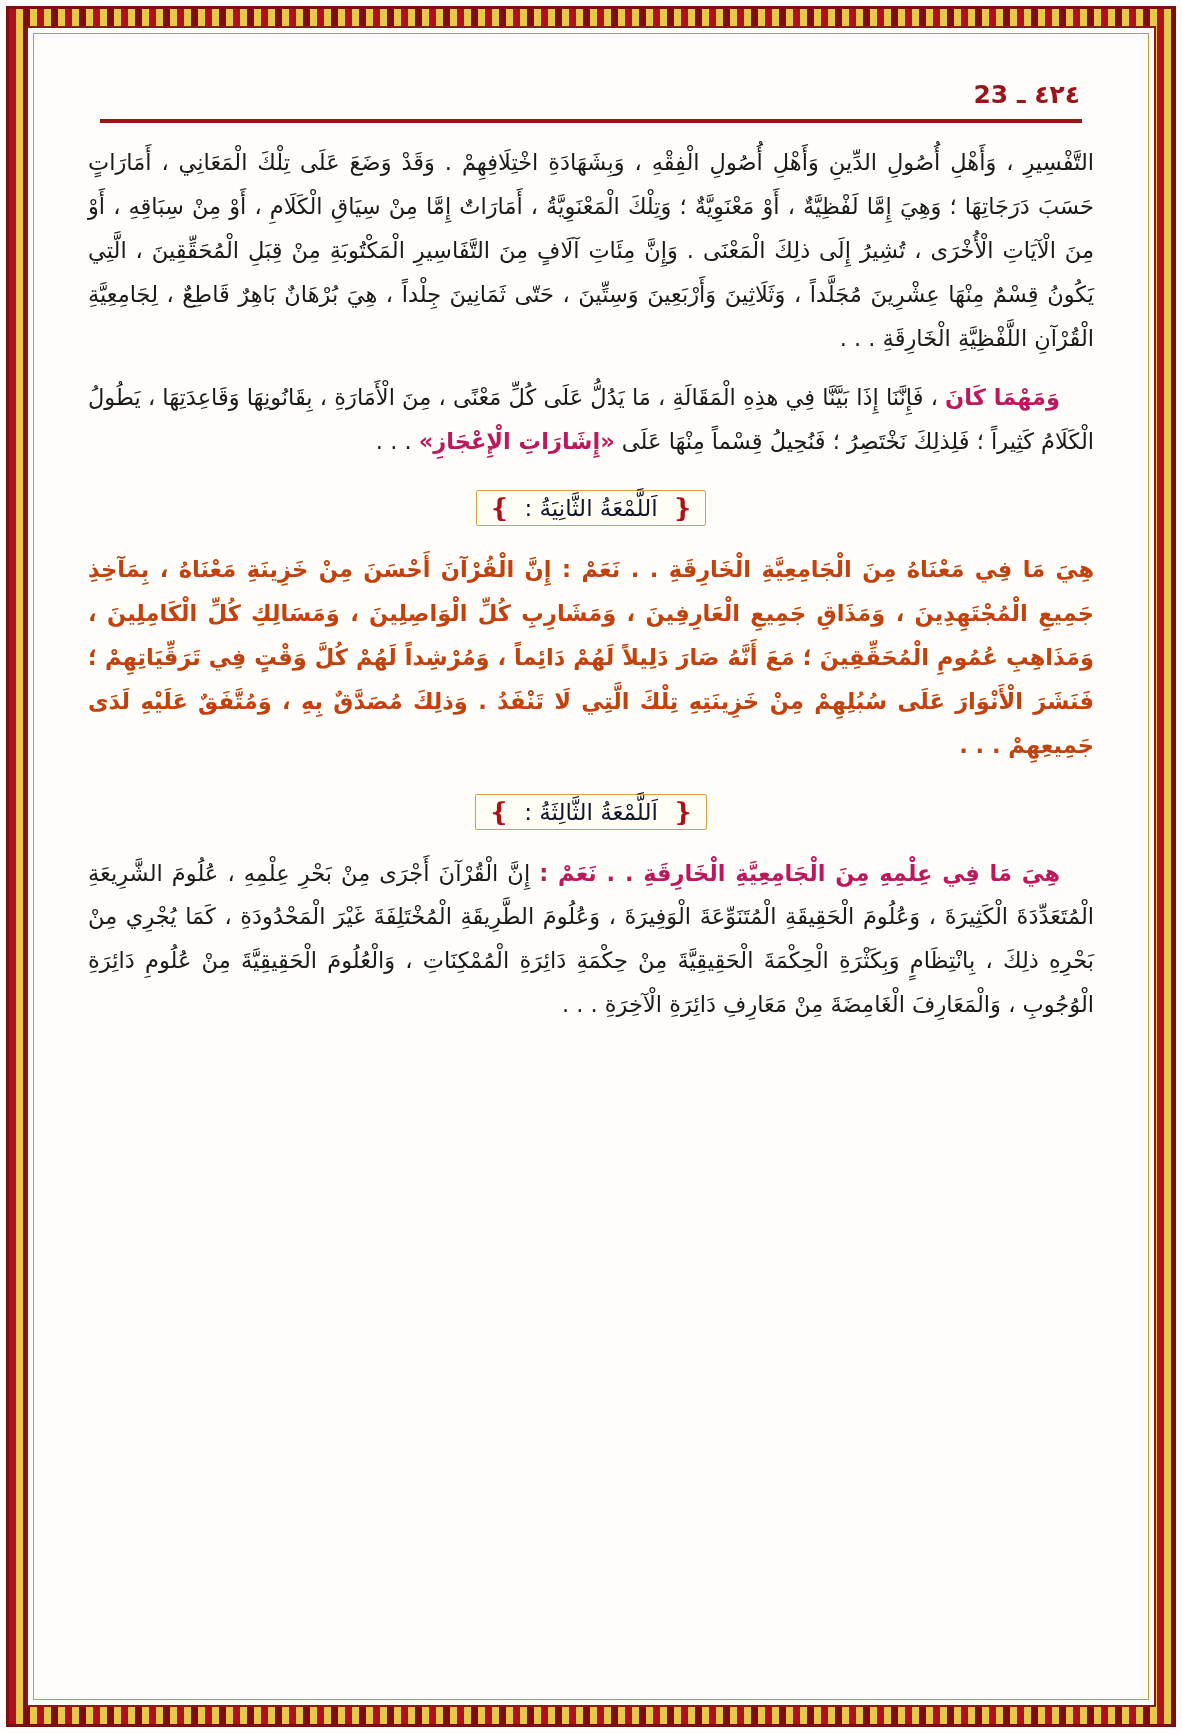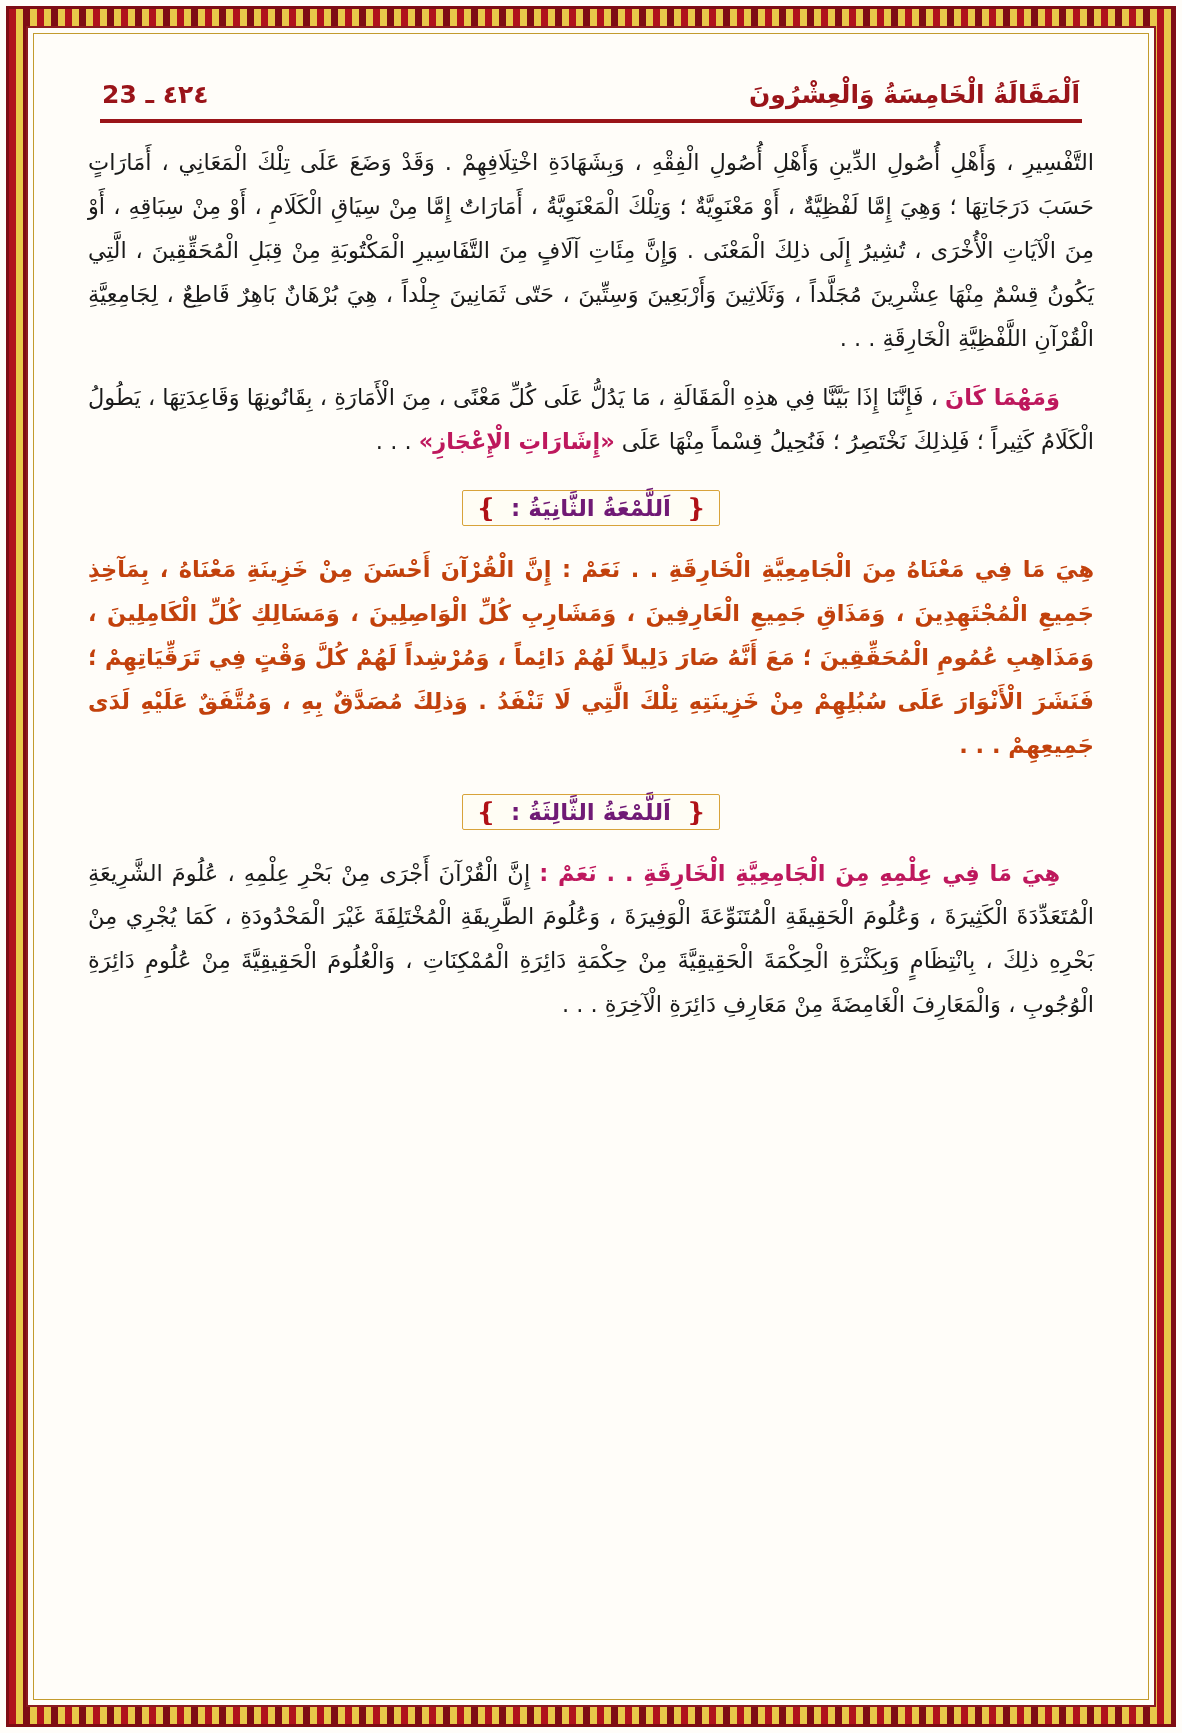--- a/index.html
+++ b/index.html
@@ -137,41 +137,40 @@
     padding: 4px 12px;
     border-radius: 2px;
   }
   .badge .orn {
     color: #b01116;
     font-size: 26px;
     line-height: 1;
     font-weight: bold;
   }
   .badge .badge-text {
-    color: #701a75;
+    color: #0f172a;
     font-size: 23px;
-    font-weight: bold;
+    font-weight: normal;
     padding: 0 4px;
   }
 
   
 </style>
 </head>
 <body>
 
 <div class="page">
 
   <div class="border-outer"></div>
   <div class="border-inner-frame"></div>
   <div class="border-hairline"></div>
 
   <div class="content">
 
     <div class="header-row">
-      <span class="header-title">اَلْمَقَالَةُ الْخَامِسَةُ وَالْعِشْرُونَ</span>
       <span class="header-page">٤٢٤ ـ 23</span>
     </div>
     <div class="header-rule"></div>
 
     <div class="body">
 
       <p class="para">التَّفْسِيرِ ، وَأَهْلِ أُصُولِ الدِّينِ وَأَهْلِ أُصُولِ الْفِقْهِ ، وَبِشَهَادَةِ اخْتِلَافِهِمْ . وَقَدْ وَضَعَ عَلَى تِلْكَ الْمَعَانِي ، أَمَارَاتٍ حَسَبَ دَرَجَاتِهَا ؛ وَهِيَ إِمَّا لَفْظِيَّةٌ ، أَوْ مَعْنَوِيَّةٌ ؛ وَتِلْكَ الْمَعْنَوِيَّةُ ، أَمَارَاتٌ إِمَّا مِنْ سِيَاقِ الْكَلَامِ ، أَوْ مِنْ سِبَاقِهِ ، أَوْ مِنَ الْآيَاتِ الْأُخْرَى ، تُشِيرُ إِلَى ذلِكَ الْمَعْنَى . وَإِنَّ مِئَاتِ آلَافٍ مِنَ التَّفَاسِيرِ الْمَكْتُوبَةِ مِنْ قِبَلِ الْمُحَقِّقِينَ ، الَّتِي يَكُونُ قِسْمٌ مِنْهَا عِشْرِينَ مُجَلَّداً ، وَثَلَاثِينَ وَأَرْبَعِينَ وَسِتِّينَ ، حَتّى ثَمَانِينَ جِلْداً ، هِيَ بُرْهَانٌ بَاهِرٌ قَاطِعٌ ، لِجَامِعِيَّةِ الْقُرْآنِ اللَّفْظِيَّةِ الْخَارِقَةِ . . .</p>
 
       <p class="para">
         <span class="indent"></span><span class="red">وَمَهْمَا كَانَ</span><span> ، فَإِنَّنَا إِذَا بَيَّنَّا فِي هذِهِ الْمَقَالَةِ ، مَا يَدُلُّ عَلَى كُلِّ مَعْنًى ، مِنَ الْأَمَارَةِ ، بِقَانُونِهَا وَقَاعِدَتِهَا ، يَطُولُ الْكَلَامُ كَثِيراً ؛ فَلِذلِكَ نَخْتَصِرُ ؛ فَنُحِيلُ قِسْماً مِنْهَا عَلَى </span><span class="red">«إِشَارَاتِ الْإِعْجَازِ»</span><span class="tail-dots"> . . .</span>

